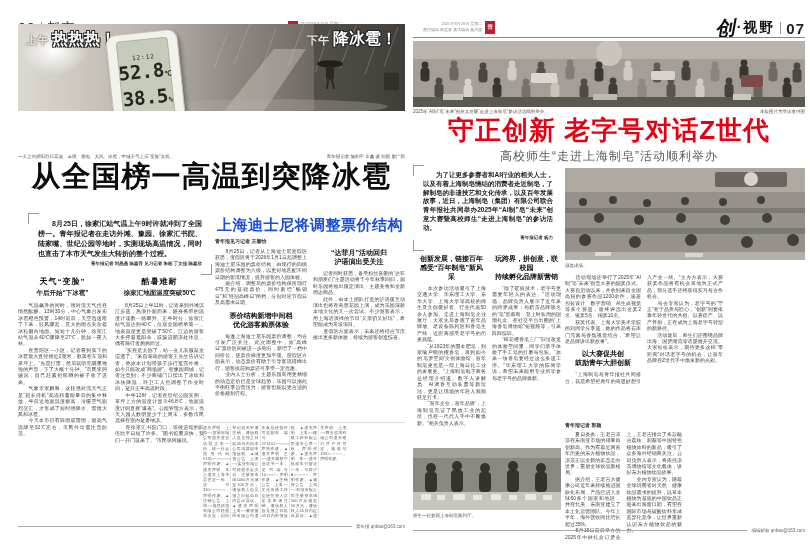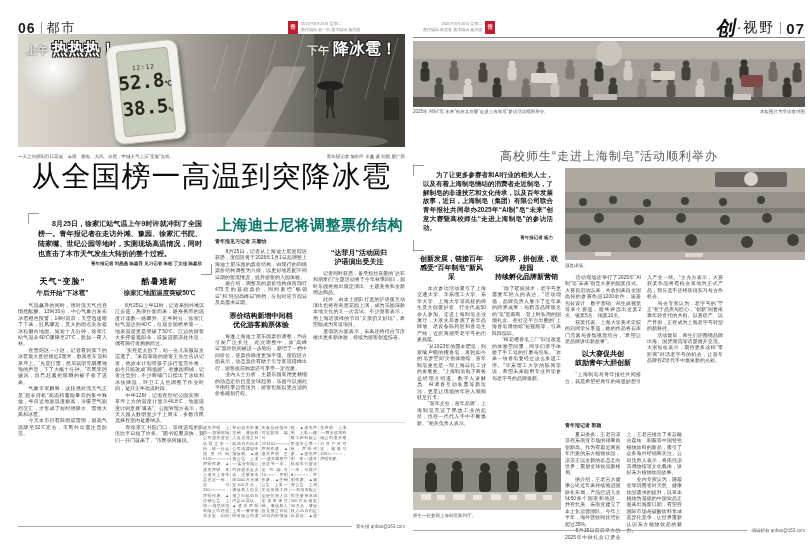--- a/index.html
+++ b/index.html
@@ -14,37 +14,37 @@
   
   .pghead{position:absolute;top:0;left:0;width:100%;height:16px}
   .pgnum{font-size:14px;font-weight:bold;color:#222;letter-spacing:1px}
   .pgsec{font-size:13px;color:#333;letter-spacing:2px}
   .vsep{width:1px;height:12px;background:#999;margin:0 5px}
   .hrow{display:flex;align-items:center}
   .mast{position:absolute;top:0;display:flex;align-items:flex-start;gap:3px}
   .mastlogo{width:10px;height:13px;background:#c01e2e;color:#fff;font-size:6px;line-height:13px;text-align:center}
   .mastlines{font-size:4px;line-height:5.5px;color:#8a8a8a;white-space:pre-line}
   .scriptchar{font-family:"Liberation Serif",serif;font-style:italic;font-weight:bold;font-size:20px;color:#111;transform:rotate(-4deg);display:inline-block}
-  .secname{font-size:14px;font-weight:normal;letter-spacing:2px;color:#111}
+  .secname{font-size:14px;font-weight:bold;letter-spacing:2px;color:#111}
   .headrule{position:absolute;top:17px;left:0;width:100%;height:1px;background:#888}
 
   
   .photo{position:absolute;overflow:hidden;background:#9a958e}
   .photo svg{display:block;width:100%;height:100%}
 
   
   .caprow{position:absolute;display:flex;justify-content:space-between;width:100%;font-size:4.5px;color:#555}
   .cap{font-size:4.5px;color:#555}
   .byline{font-size:5px;font-weight:bold;color:#333}
 
   
-  .h1L{position:absolute;width:100%;text-align:center;font-size:29px;font-weight:400;color:#0c0c0c;letter-spacing:1px;line-height:31px}
+  .h1L{position:absolute;width:100%;text-align:center;font-size:29px;font-weight:700;color:#0c0c0c;letter-spacing:1px;line-height:31px}
   .h1R{position:absolute;width:100%;text-align:center;font-size:26px;font-weight:900;color:#e60012;letter-spacing:1px;line-height:29px}
   .h2x{position:absolute;width:100%;text-align:center;font-size:12px;color:#5a5a5a;letter-spacing:1px}
-  .h3d{font-size:15px;font-weight:900;color:#0f766e;text-align:center;letter-spacing:0.5px}
+  .h3d{font-size:15px;font-weight:900;color:#1d4ed8;text-align:center;letter-spacing:0.5px}
   .zxh{position:absolute;text-align:center;font-size:13.5px;font-weight:900;color:#e60012;letter-spacing:0.5px}
 
   
   .leadbox{position:absolute;padding:3px 6px}
   .leadtxt{font-weight:bold;text-align:justify;white-space:pre-line;color:#222}
   .lead7{font-size:7px;line-height:10px}
   .lead65{font-size:6.5px;line-height:8.8px}
   .credit{font-size:4.5px;font-weight:bold;color:#333;text-align:right;margin-top:2px}
   .cb{position:absolute;width:11px;height:11px}
   .cb-tl{left:-4px;top:-3px;border-left:1px solid #9a9a9a;border-top:1px solid #9a9a9a}
@@ -101,21 +101,21 @@
     <div class="pghead hrow">
       <span class="pgnum">06</span>
       <span class="vsep"></span>
       <span class="pgsec">都市</span>
     </div>
     <div class="mast" style="left:270px;top:1px">
       <span class="mastlogo">青</span>
       <span class="mastlines"><span>2025年8月26日 星期二</span><br><span>责任编辑 赵一智 美术编辑 施丹妮</span></span>
     </div>
 
-    <div class="photo" style="left:0;top:14px;width:387px;height:113px">
+    <div class="photo" style="left:0;top:4px;width:387px;height:87px">
       <svg viewBox="0 0 387 118" preserveAspectRatio="none">
         <defs>
           <linearGradient id="sky" x1="0" y1="0" x2="1" y2="0">
             <stop offset="0" stop-color="#ddd8d0"></stop>
               <stop offset="0.35" stop-color="#b7b2aa"></stop>
             <stop offset="0.55" stop-color="#8f8a83"></stop>
               <stop offset="1" stop-color="#4b4742"></stop>
           </linearGradient>
           <radialGradient id="sun" cx="0.5" cy="0.5" r="0.5">
             <stop offset="0" stop-color="#ffffff"></stop>
@@ -284,20 +284,21 @@
         <rect x="30" y="53" width="20" height="6" fill="#c9c4bb"></rect>
           <rect x="180" y="53" width="24" height="6" fill="#bfbab1"></rect>
         <rect x="320" y="53" width="18" height="6" fill="#cdc8bf"></rect>
       </svg>
     </div>
     <div class="caprow" style="top:89px">
       <span class="cap">2025年“AI制”皂“未来”创意大赛暨“走进上海制皂”参访活动顺利举办。</span>
       <span class="cap">本版图片为受访者供图</span>
     </div>
 
+    <h1 class="h1R" style="top:96px">守正创新 老字号对话Z世代</h1>
     <div class="h2x" style="top:128px">高校师生“走进上海制皂”活动顺利举办</div>
 
     <div class="leadbox" style="left:4px;top:148px;width:142px;height:80px">
       <span class="cb cb-tl"></span>
       <span class="cb cb-bl"></span>
       <div class="leadtxt lead65 clip" style="max-height:70px">　　为了让更多参赛者和AI行业的相关人士，以及有着上海制皂情结的消费者走近制皂，了解制皂的非遗技艺和文化传承，以及百年发展故事，近日，上海制皂（集团）有限公司联合青年报社共同举办2025年“AI制”皂“未来”创意大赛暨高校师生“走进上海制皂”的参访活动。</div>
       <div class="credit">青年报记者 杨力</div>
     </div>
 
     <div class="photo" style="left:152px;top:148px;width:240px;height:92px">

